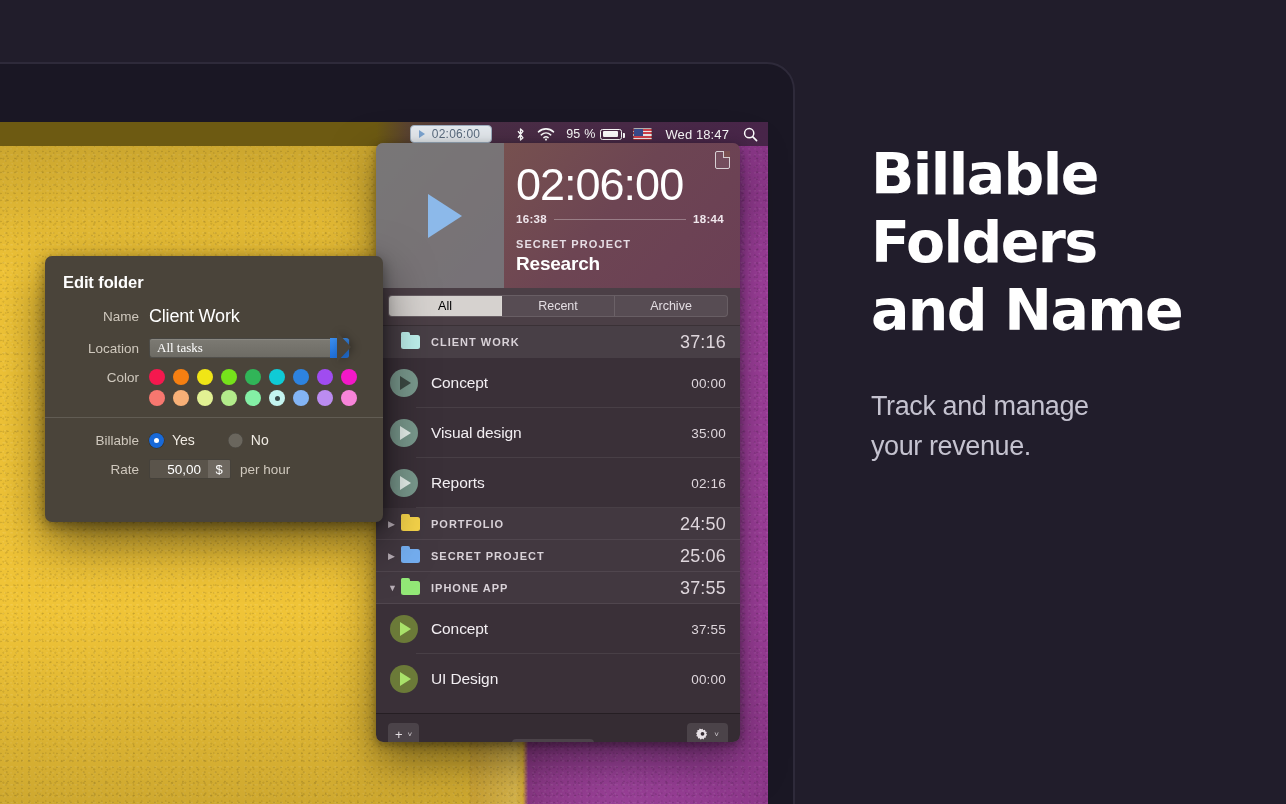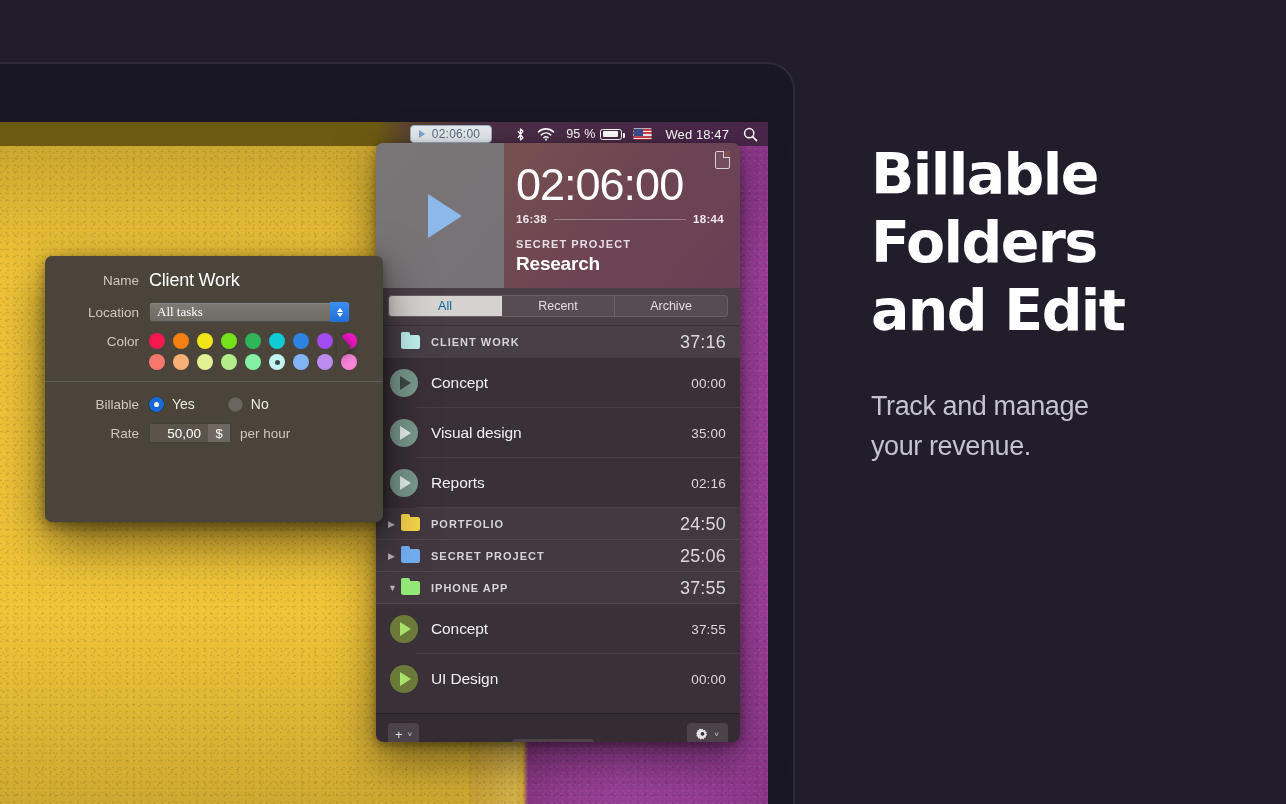--- a/index.html
+++ b/index.html
@@ -172,21 +172,21 @@
     border-radius: 4px; overflow: hidden;
     background: rgba(255,255,255,.07);
     border: 1px solid rgba(255,255,255,.10);
   }
   .seg div {
     flex: 1; display: flex; align-items: center; justify-content: center;
     font-size: 12.5px; color: #e3dde2; cursor: default;
     border-right: 1px solid rgba(255,255,255,.12);
   }
   .seg div:last-child { border-right: none; }
-  .seg div.on { background: #d6d2cf; color: #0369a1; }
+  .seg div.on { background: #d6d2cf; color: #000000; }
 
   
   .list { background: #3a3038; height: 387px; overflow: hidden; position: relative; }
   .row {
     display: flex; align-items: center;
     height: 34px; padding: 0 14px 0 12px;
     position: relative;
   }
   .row.folder { height: 32px; background: rgba(255,255,255,.045); }
   .row.folder.sel { background: rgba(255,255,255,.075); }
@@ -508,20 +508,21 @@
             <circle cx="8" cy="7.2" r="2.3" fill="#352c33"></circle>
           </svg>
         </span>
         <span class="cv">˅</span>
       </div>
     </div>
   </div>
 
   <div class="pop-arrow"></div>
   <div class="popover">
+    <div class="pop-title">Edit folder</div>
 
     <div class="pop-rows">
       <div class="prow">
         <span class="plabel">Name</span>
         <span class="pval-name">Client Work</span>
       </div>
 
       <div class="prow">
         <span class="plabel">Location</span>
         <span class="select">
@@ -589,21 +590,21 @@
         </span>
         <span class="per-hour">per hour</span>
       </div>
     </div>
   </div>
 
   <div class="copy">
     <div class="headline">
       <div>Billable</div>
       <div>Folders</div>
-      <div>and Edit</div>
+      <div>and Name</div>
     </div>
     <div class="subhead">
       <div>Track and manage</div>
       <div>your revenue.</div>
     </div>
   </div>
 
 </div>
 
 </body></html>

